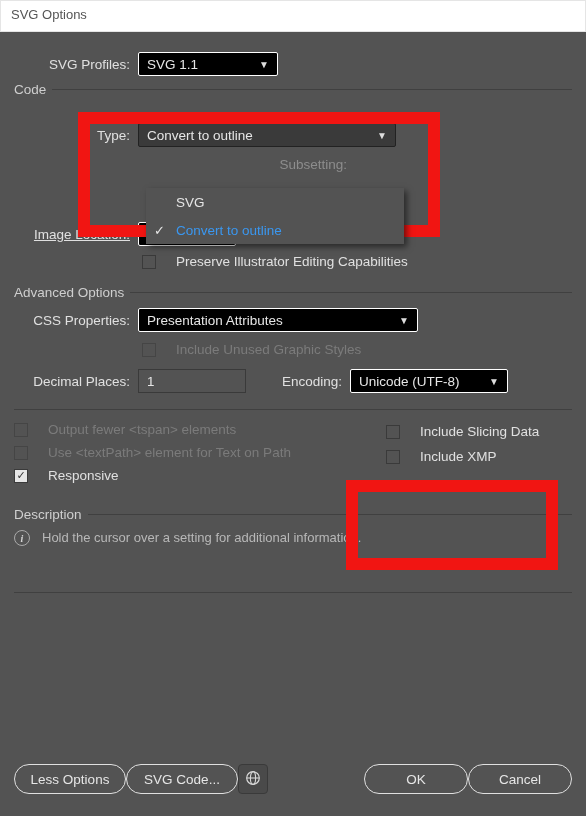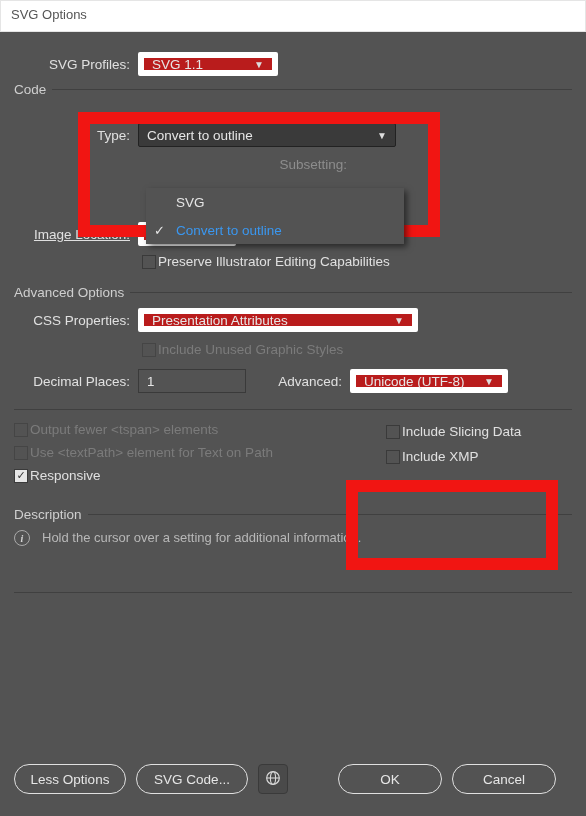--- a/index.html
+++ b/index.html
@@ -1,40 +1,40 @@
 <!DOCTYPE html>
 <html><head>
   <meta charset="utf-8">
   <style>
     * { box-sizing: border-box; margin: 0; padding: 0; font-family: "Segoe UI", Arial, sans-serif; }
     body { width: 586px; height: 816px; background: #fff; overflow: hidden; }
     .titlebar { height: 32px; background: #fff; padding: 6px 10px; color: #555; font-size: 13px; border: 1px solid #e5e5e5; }
     .dialog-body { background: #535353; height: 784px; padding: 14px 14px 0 14px; color: #e0e0e0; font-size: 13.5px; position: relative; }
     .row { display: flex; align-items: center; margin-bottom: 6px; }
     .lbl { text-align: right; padding-right: 8px; }
-    .select { background: #b91c1c; border: 6px solid #ffffff; color: #e6e6e6; height: 24px; display:flex; align-items:center; justify-content: space-between; padding: 0 8px; position: relative; border-radius: 2px; }
+    .select { background: #000000; border: 1px solid #ffffff; color: #e6e6e6; height: 24px; display:flex; align-items:center; justify-content: space-between; padding: 0 8px; position: relative; border-radius: 2px; }
     .select .chev { font-size: 10px; color: #ddd; }
     .fieldset-label { color: #cfcfcf; font-size: 13.5px; }
     .divider { height: 1px; background: #404040; flex-grow:1; margin-left:6px; }
     .fieldset-hdr { display:flex; align-items:center; margin-top:8px; margin-bottom:8px; }
-    .chk { display:inline-flex; align-items:center; gap:2px; }
+    .chk { display:inline-flex; align-items:center; gap:20px; }
     .chk .box { width:14px; height:14px; border:1px solid #3a3a3a; background:#535353; display:flex; align-items:center; justify-content:center; font-size:11px; color:#e6e6e6;}
     .chk.checked .box { background:#e6e6e6; color:#333; }
     .chk.disabled { color:#7b7b7b; }
     .chk.disabled .box { border-color:#454545; }
     .input { background:#535353; border:1px solid #3a3a3a; color:#e6e6e6; height:24px; padding:0 8px; }
     .red-hl { position:absolute; border:12px solid #f11512; z-index:5; pointer-events:none; }
     .type-select-dark { background:#3a3a3a; border:1px solid #222; }
     .dd-list { position:absolute; left:146px; top:156px; width:258px; background:#535353; box-shadow: 3px 3px 6px rgba(0,0,0,0.5); z-index:6; }
     .dd-item { height:28px; display:flex; align-items:center; padding-left:30px; position:relative; color:#e6e6e6; }
     .dd-item .check { position:absolute; left:8px; font-size:13px; }
     .dd-item.selected span.txt { color:#3a97f0; }
     .section-line { height:1px; background:#404040; margin:12px 0; }
     .info-icon { width:16px; height:16px; border:1.2px solid #aaa; border-radius:50%; display:inline-flex; align-items:center; justify-content:center; font-size:10px; font-style: italic; font-family: Georgia, serif; color:#d6d6d6; margin-right:12px; font-weight:600;}
-    .btn-row { position:absolute; bottom:22px; left:14px; right:30px; display:flex; gap:10px; }
+    .btn-row { position:absolute; bottom:22px; left:14px; right:14px; display:flex; }
     .btn { border:1.5px solid #e0e0e0; background:transparent; color:#e6e6e6; height:30px; border-radius:15px; display:flex; align-items:center; justify-content:center; font-size:13.5px; cursor:pointer; }
     .btn-globe { width:30px; height:30px; border-radius:4px; border:1px solid #3a3a3a; background:#4a4a4a; display:flex; align-items:center; justify-content:center; color:#d8d8d8;}
     .spacer { flex-grow:1; }
   </style>
 </head>
 <body>
 
 <div class="titlebar">SVG Options</div>
 
 <div class="dialog-body">
@@ -112,21 +112,21 @@
   <div class="row" style="margin-top:10px; padding-left:128px;">
     <label class="chk disabled">
       <span class="box"></span>
       <span>Include Unused Graphic Styles</span>
     </label>
   </div>
 
   <div class="row" style="margin-top:12px;">
     <div class="lbl" style="width:124px;">Decimal Places:</div>
     <input class="input" style="width: 108px;" value="1">
-    <div class="lbl" style="width:86px; margin-left:18px;">Advanced:</div>
+    <div class="lbl" style="width:86px; margin-left:18px;">Encoding:</div>
     <div class="select" style="width:158px;">
       <span>Unicode (UTF-8)</span>
       <span class="chev">▼</span>
     </div>
   </div>
 
   <div class="section-line" style="margin-top:16px;"></div>
 
   <div class="red-hl" style="left:346px; top:448px; width:212px; height:90px;"></div>
 

